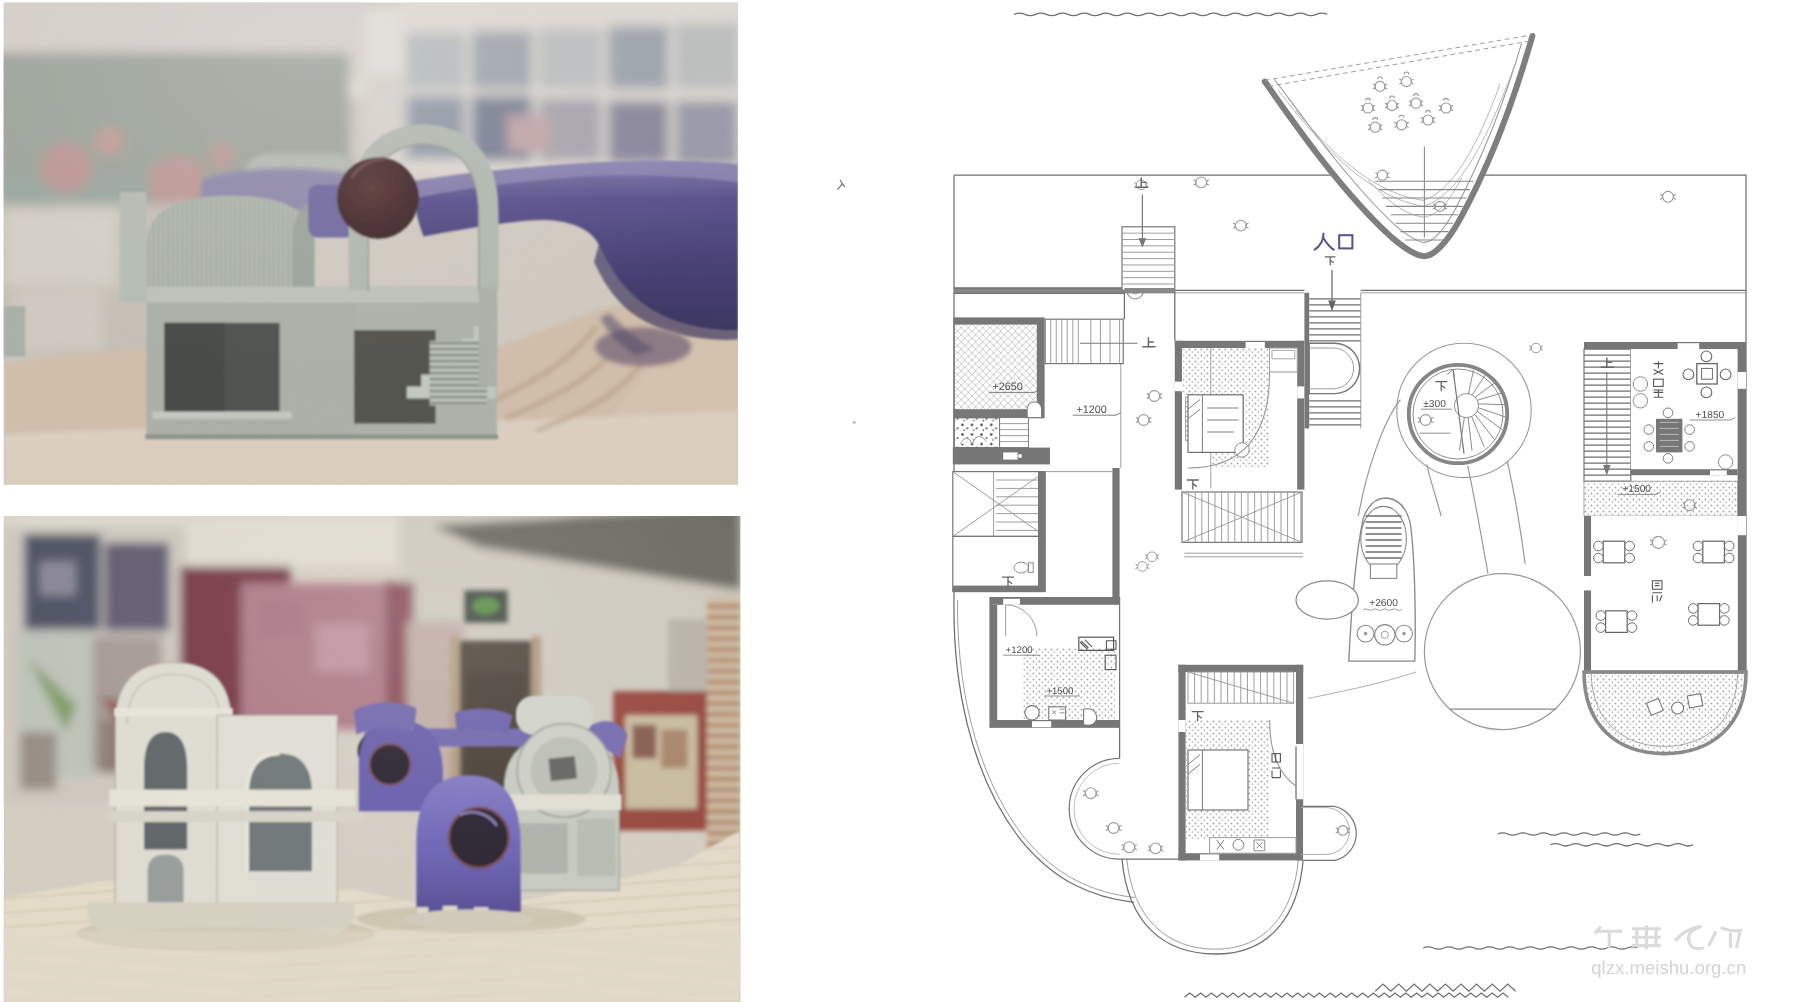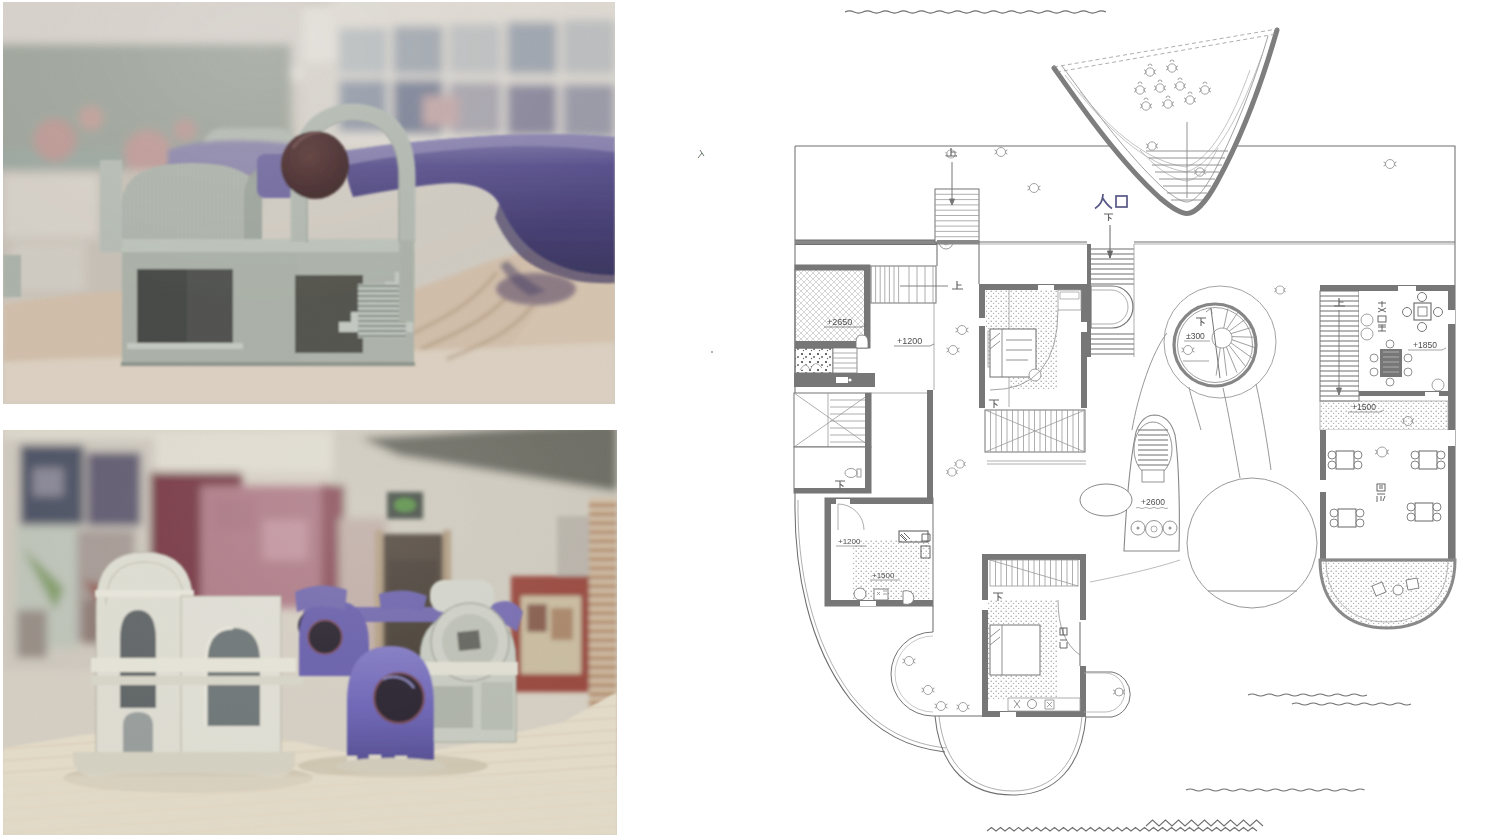--- a/index.html
+++ b/index.html
@@ -640,12 +640,22 @@
         <path d="M1063,628 v7 M1060,640 h7 M1060,642 v6 M1067,642 v6 M1060,648 h7"></path>
       </g>
       <path d="M1248.0,695.0 q4.2,-2.0 8.5,0 q4.2,2.0 8.5,0 q4.2,-2.0 8.5,0 q4.2,2.0 8.5,0 q4.2,-2.0 8.5,0 q4.2,2.0 8.5,0 q4.2,-2.0 8.5,0 q4.2,2.0 8.5,0 q4.2,-2.0 8.5,0 q4.2,2.0 8.5,0 q4.2,-2.0 8.5,0 q4.2,2.0 8.5,0 q4.2,-2.0 8.5,0 q4.2,2.0 8.5,0" class="th"></path>
       <path d="M1292.0,704.0 q4.2,-2.0 8.5,0 q4.2,2.0 8.5,0 q4.2,-2.0 8.5,0 q4.2,2.0 8.5,0 q4.2,-2.0 8.5,0 q4.2,2.0 8.5,0 q4.2,-2.0 8.5,0 q4.2,2.0 8.5,0 q4.2,-2.0 8.5,0 q4.2,2.0 8.5,0 q4.2,-2.0 8.5,0 q4.2,2.0 8.5,0 q4.2,-2.0 8.5,0 q4.2,2.0 8.5,0" class="th"></path>
       <path d="M1186.0,790.0 q4.2,-2.0 8.5,0 q4.2,2.0 8.5,0 q4.2,-2.0 8.5,0 q4.2,2.0 8.5,0 q4.2,-2.0 8.5,0 q4.2,2.0 8.5,0 q4.2,-2.0 8.5,0 q4.2,2.0 8.5,0 q4.2,-2.0 8.5,0 q4.2,2.0 8.5,0 q4.2,-2.0 8.5,0 q4.2,2.0 8.5,0 q4.2,-2.0 8.5,0 q4.2,2.0 8.5,0 q4.2,-2.0 8.5,0 q4.2,2.0 8.5,0 q4.2,-2.0 8.5,0 q4.2,2.0 8.5,0 q4.2,-2.0 8.5,0 q4.2,2.0 8.5,0 q4.2,-2.0 8.5,0" class="th"></path>
       <path d="M987,831 l4.5,-3.5 l4.5,3.5 l4.5,-3.5 l4.5,3.5 l4.5,-3.5 l4.5,3.5 l4.5,-3.5 l4.5,3.5 l4.5,-3.5 l4.5,3.5 l4.5,-3.5 l4.5,3.5 l4.5,-3.5 l4.5,3.5 l4.5,-3.5 l4.5,3.5 l4.5,-3.5 l4.5,3.5 l4.5,-3.5 l4.5,3.5 l4.5,-3.5 l4.5,3.5 l4.5,-3.5 l4.5,3.5 l4.5,-3.5 l4.5,3.5 l4.5,-3.5 l4.5,3.5 l4.5,-3.5 l4.5,3.5 l4.5,-3.5 l4.5,3.5 l4.5,-3.5 l4.5,3.5 l4.5,-3.5 l4.5,3.5 l4.5,-3.5 l4.5,3.5 l4.5,-3.5 l4.5,3.5 l4.5,-3.5 l4.5,3.5 l4.5,-3.5 l4.5,3.5 l4.5,-3.5 l4.5,3.5 l4.5,-3.5 l4.5,3.5 l4.5,-3.5 l4.5,3.5 l4.5,-3.5 l4.5,3.5 l4.5,-3.5 l4.5,3.5 l4.5,-3.5 l4.5,3.5 l4.5,-3.5 l4.5,3.5 l4.5,-3.5 l4.5,3.5" class="th"></path>
       <path d="M1146,826 l6.5,-6 l6.5,6 l6.5,-6 l6.5,6 l6.5,-6 l6.5,6 l6.5,-6 l6.5,6 l6.5,-6 l6.5,6 l6.5,-6 l6.5,6 l6.5,-6 l6.5,6 l6.5,-6 l6.5,6 l6.5,-6 l6.5,6" class="th"></path>
       <path d="M700,150 l4,6 m-2,-3 l-4,5" stroke="#6a7a6a" stroke-width="1" fill="none"></path>
       <circle cx="712" cy="352" r="1" fill="#999"></circle>
 </svg>
+<div style="position:absolute;left:1326px;top:768px;width:150px;color:#dcdcdc;font-family:'Liberation Sans',sans-serif">
+<svg width="150" height="50" viewBox="0 0 150 50">
+<g stroke="#d8d8d8" stroke-width="2.6" fill="none" opacity="0.9">
+<path d="M4,8 h22 M15,8 v14 M8,4 l-5,6"></path>
+<path d="M34,6 h24 M34,13 h24 M38,6 v14 M54,6 v14 M34,20 h24 M46,3 v20"></path>
+<path d="M70,16 q8,-10 22,-12 q-14,4 -10,14 q2,6 12,4"></path>
+<path d="M104,8 l-6,12 M108,5 q10,4 18,2 M116,9 v13 M124,9 l-3,13"></path>
+</g>
+<text x="0" y="44" font-size="15.5" fill="#d4d4d4" font-family="Liberation Sans">qlzx.meishu.org.cn</text>
+</svg></div>
 </div>
 </body></html>

